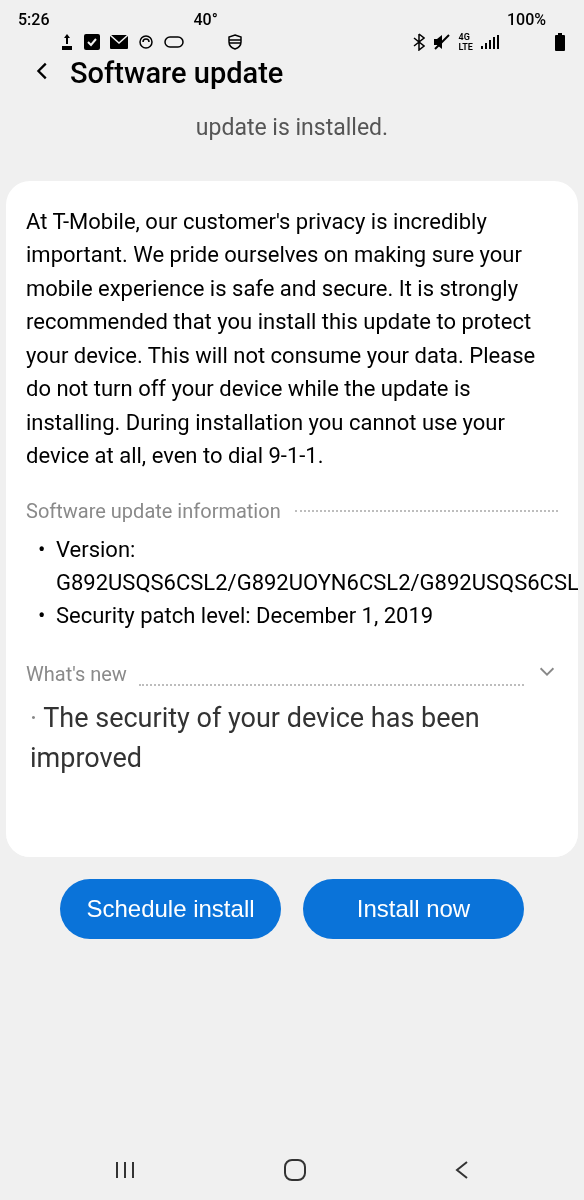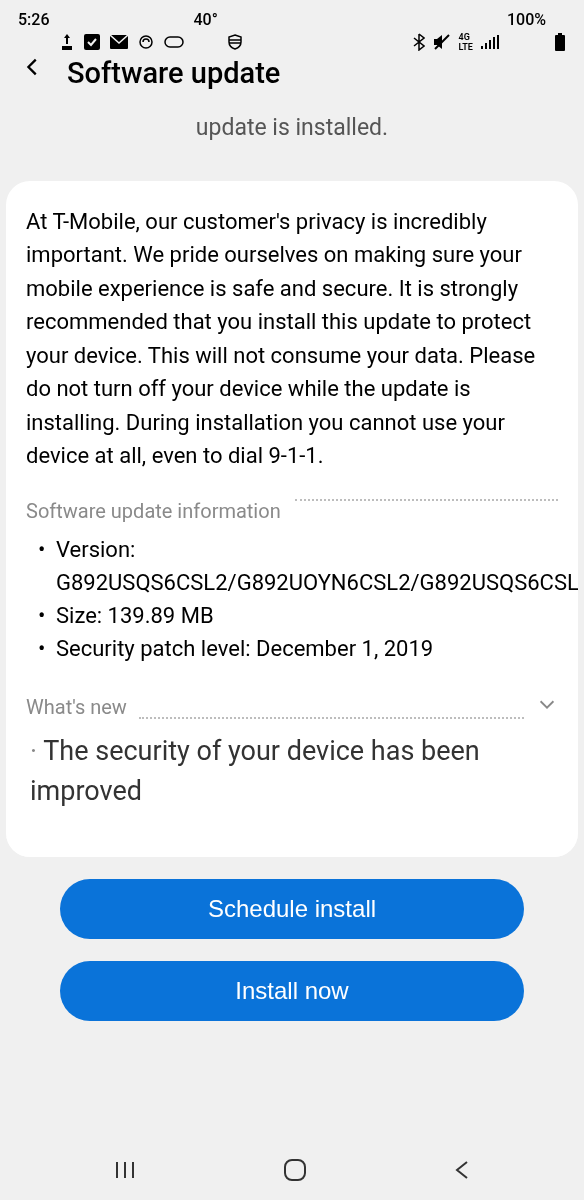--- a/index.html
+++ b/index.html
@@ -22,22 +22,23 @@
       height: 38px;
       gap: 33px;
     }
     .status-left { display: flex; align-items: center; gap: 10px; }
     .status-right { display: flex; align-items: center; gap: 8px; }
     .status-icon { display: inline-flex; align-items: center; margin-top: 45px; }
     
     
     .header {
       display: flex;
-      padding: 18px 22px 14px;
-      gap: 23px;
+      align-items: center;
+      padding: 18px 32px 14px;
+      gap: 16px;
     }
     .back-arrow { width: 22px; height: 22px; }
     .header-title {
       font-size: 29px;
       font-weight: 500;
       color: #000;
     }
     
     
     .truncated-top {
@@ -64,21 +65,21 @@
       height: 40px;
       background: linear-gradient(to bottom, rgba(255,255,255,0), #fff);
     }
     .card-body {
       font-size: 22px;
       line-height: 1.52;
       color: #000;
     }
     .info-heading {
       display: flex;
-      align-items: flex-start;
+      align-items: center;
       margin-top: 26px;
       margin-bottom: 10px;
       gap: 14px;
     }
     .info-heading-text {
       font-size: 20px;
       color: #8a8a8a;
       white-space: nowrap;
     }
     .dotted-line {
@@ -116,21 +117,21 @@
       color: #333;
       padding-left: 4px;
       line-height: 1.5;
     }
     .whats-new-text::before { content: '· '; color: #888; }
     
     
     .button-area {
       padding: 22px 60px;
       display: flex;
-      flex-direction: column;
+      flex-direction: row;
       gap: 22px;
     }
     .pill-button {
       background: #0a73d9;
       color: #fff;
       border: none;
       border-radius: 40px;
       height: 60px;
       font-size: 24px;
       font-weight: 500;
@@ -237,21 +238,20 @@
 
 <div class="card">
   <p class="card-body">At T-Mobile, our customer's privacy is incredibly important. We pride ourselves on making sure your mobile experience is safe and secure. It is strongly recommended that you install this update to protect your device. This will not consume your data. Please do not turn off your device while the update is installing. During installation you cannot use your device at all, even to dial 9-1-1.</p>
 
   <div class="info-heading">
     <span class="info-heading-text">Software update information</span>
     <span class="dotted-line"></span>
   </div>
   <ul class="info-list">
     <li>Version: G892USQS6CSL2/G892UOYN6CSL2/G892USQS6CSL2</li>
-    <li>Size: 139.89 MB</li>
     <li>Security patch level: December 1, 2019</li>
   </ul>
 
   <div class="whats-new-row">
     <span class="info-heading-text">What's new</span>
     <span class="dotted-line"></span>
     <span>
       <svg class="chevron" viewBox="0 0 24 24" fill="none" stroke="currentColor" stroke-width="2">
           <path d="M5 9 L12 16 L19 9"></path>
         </svg>

